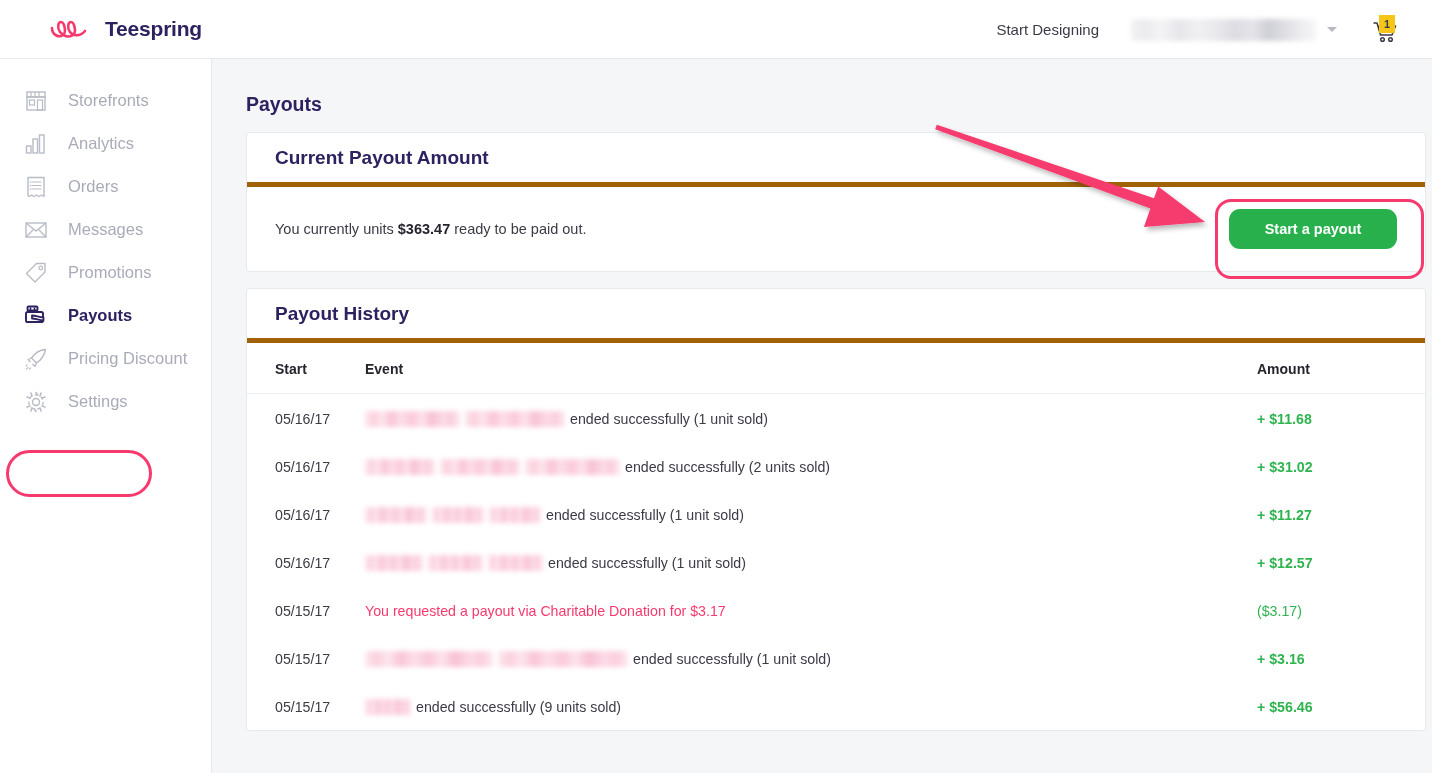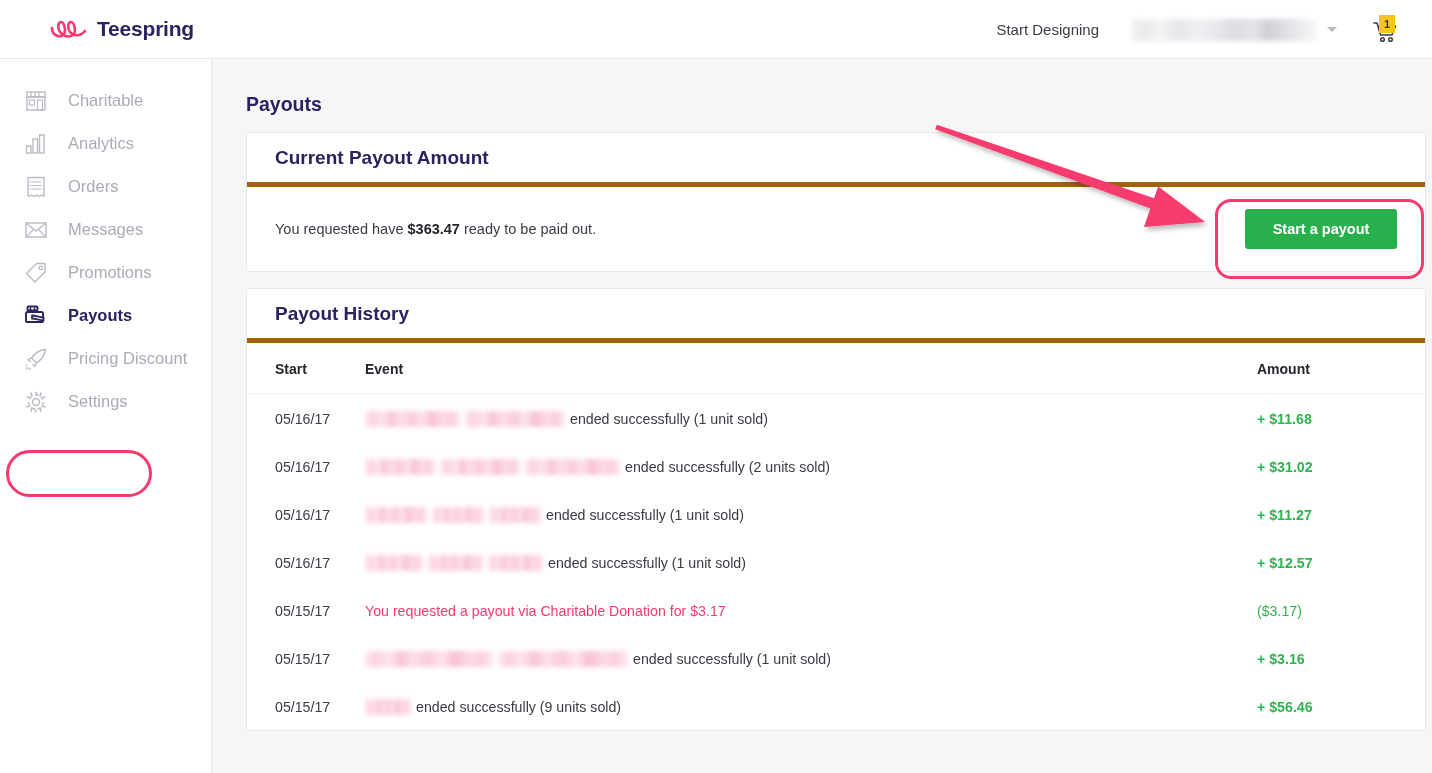--- a/index.html
+++ b/index.html
@@ -19,21 +19,21 @@
     width: 1432px; height: 59px;
     background: #ffffff;
     border-bottom: 1px solid #e8e9ed;
     display: flex;
     align-items: center;
   }
   .brand {
     display: flex;
     align-items: center;
     margin-left: 50px;
-    gap: 7px;
+    gap: 15px;
   }
   .brand-mark { display: block; }
   .brand-name {
     font-size: 21px;
     font-weight: bold;
     color: #2e2160;
     letter-spacing: -0.2px;
   }
   .topbar-right {
     position: absolute;
@@ -187,25 +187,25 @@
   }
   .payout-sentence {
     font-size: 14.5px;
     color: #3b3b47;
   }
   .payout-sentence b { font-weight: bold; color: #25252e; }
   .btn-start-payout {
     background: #27b04b;
     color: #ffffff;
     border: none;
-    border-radius: 3px;
+    border-radius: 11px;
     font-family: "Liberation Sans", sans-serif;
     font-size: 14.5px;
     font-weight: bold;
-    width: 152px;
+    width: 168px;
     height: 40px;
     cursor: pointer;
   }
 
   
   .table { width: 100%; border-collapse: collapse; }
   .table th {
     text-align: left;
     font-size: 14px;
     font-weight: bold;
@@ -299,21 +299,21 @@
   <div class="nav-item">
     <span class="nav-icon">
       <svg width="24" height="24" viewBox="0 0 24 24">
         <rect x="3" y="3" width="18" height="5" fill="none" stroke="#b9bcc6" stroke-width="1.4"></rect>
         <path d="M7 3 V8 M11 3 V8 M15 3 V8" stroke="#b9bcc6" stroke-width="1.2"></path>
         <rect x="3" y="8" width="18" height="13" fill="none" stroke="#b9bcc6" stroke-width="1.4"></rect>
         <rect x="5.5" y="11" width="5" height="5" fill="none" stroke="#b9bcc6" stroke-width="1.2"></rect>
         <rect x="13.5" y="11" width="5" height="10" fill="none" stroke="#b9bcc6" stroke-width="1.2"></rect>
       </svg>
     </span>
-    <span class="nav-label">Charitable</span>
+    <span class="nav-label">Storefronts</span>
   </div>
 
   <div class="nav-item">
     <span class="nav-icon">
       <svg width="24" height="24" viewBox="0 0 24 24">
         <rect x="2.5" y="14" width="4.5" height="7" fill="none" stroke="#b9bcc6" stroke-width="1.4"></rect>
         <rect x="9" y="7" width="4.5" height="14" fill="none" stroke="#b9bcc6" stroke-width="1.4"></rect>
         <rect x="15.5" y="3" width="4.5" height="18" fill="none" stroke="#b9bcc6" stroke-width="1.4"></rect>
       </svg>
     </span>
@@ -390,21 +390,21 @@
   <div class="nav-highlight"></div>
 </nav>
 
 <main class="main">
   <h1 class="page-title">Payouts</h1>
 
   <section class="card">
     <div class="card-head">Current Payout Amount</div>
     <div class="card-body">
       <div class="payout-sentence">
-        <span>You requested have </span><b>$363.47</b><span> ready to be paid out.</span>
+        <span>You currently units </span><b>$363.47</b><span> ready to be paid out.</span>
       </div>
       <button class="btn-start-payout">Start a payout</button>
     </div>
   </section>
 
   <section class="card">
     <div class="card-head">Payout History</div>
     <table class="table">
       <thead>
         <tr>

